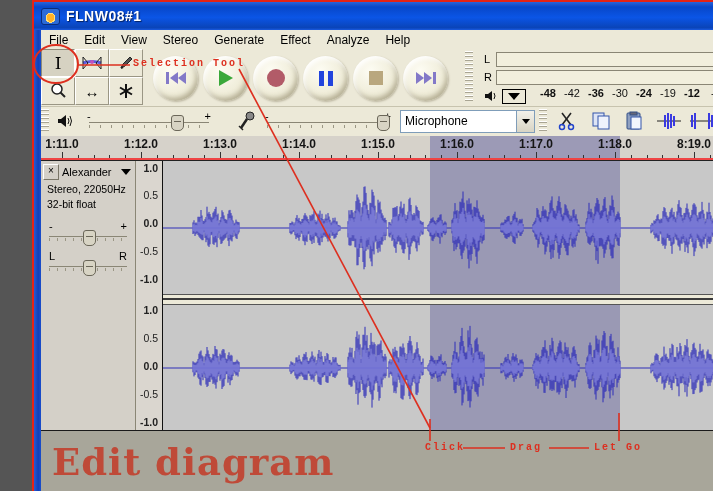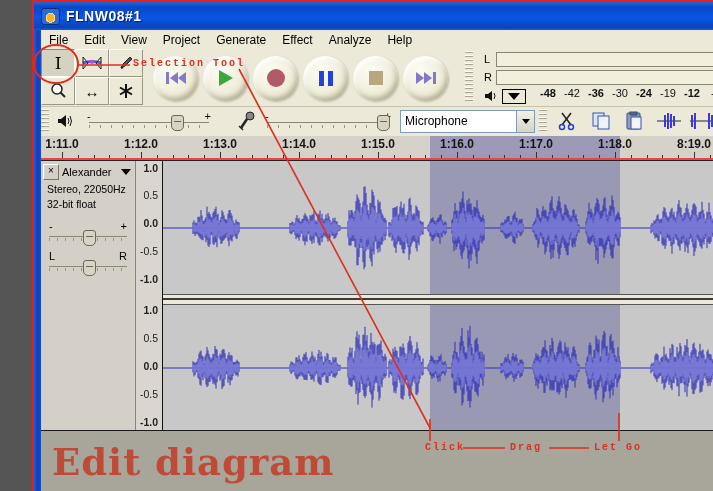--- a/index.html
+++ b/index.html
@@ -122,21 +122,21 @@
 
   <div class="titlebar">
     <div class="app-icon"></div>
     <div class="title-text">FLNW08#1</div>
   </div>
 
   <div class="menubar">
     <div class="menu-item">File</div>
     <div class="menu-item">Edit</div>
     <div class="menu-item">View</div>
-    <div class="menu-item">Project</div>
+    <div class="menu-item">Stereo</div>
     <div class="menu-item">Generate</div>
     <div class="menu-item">Effect</div>
     <div class="menu-item">Analyze</div>
     <div class="menu-item">Help</div>
   </div>
 
   <div class="toolbar">
     <div class="tool-grid">
       <div class="tool-btn pressed">
           <span class="ibeam">I</span>

